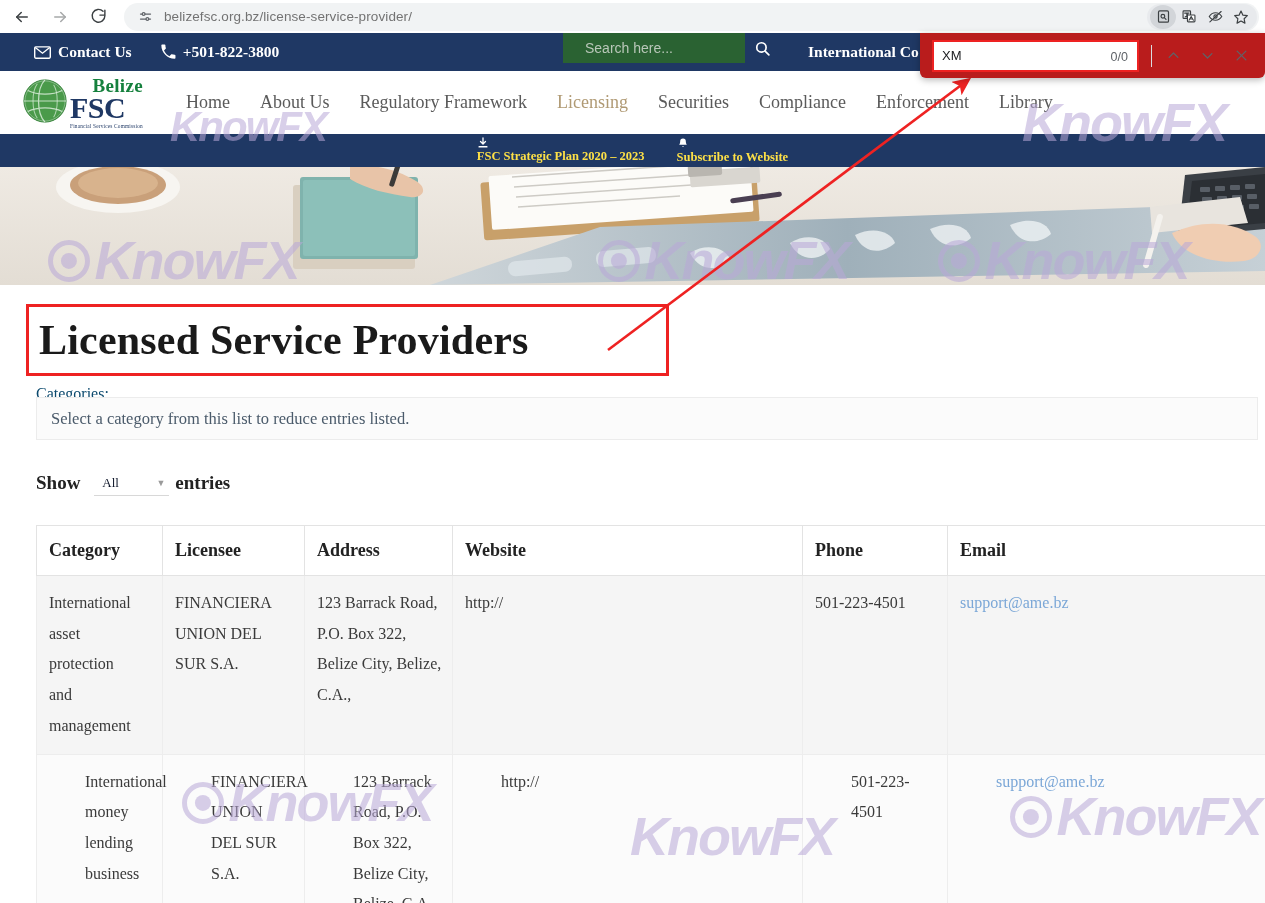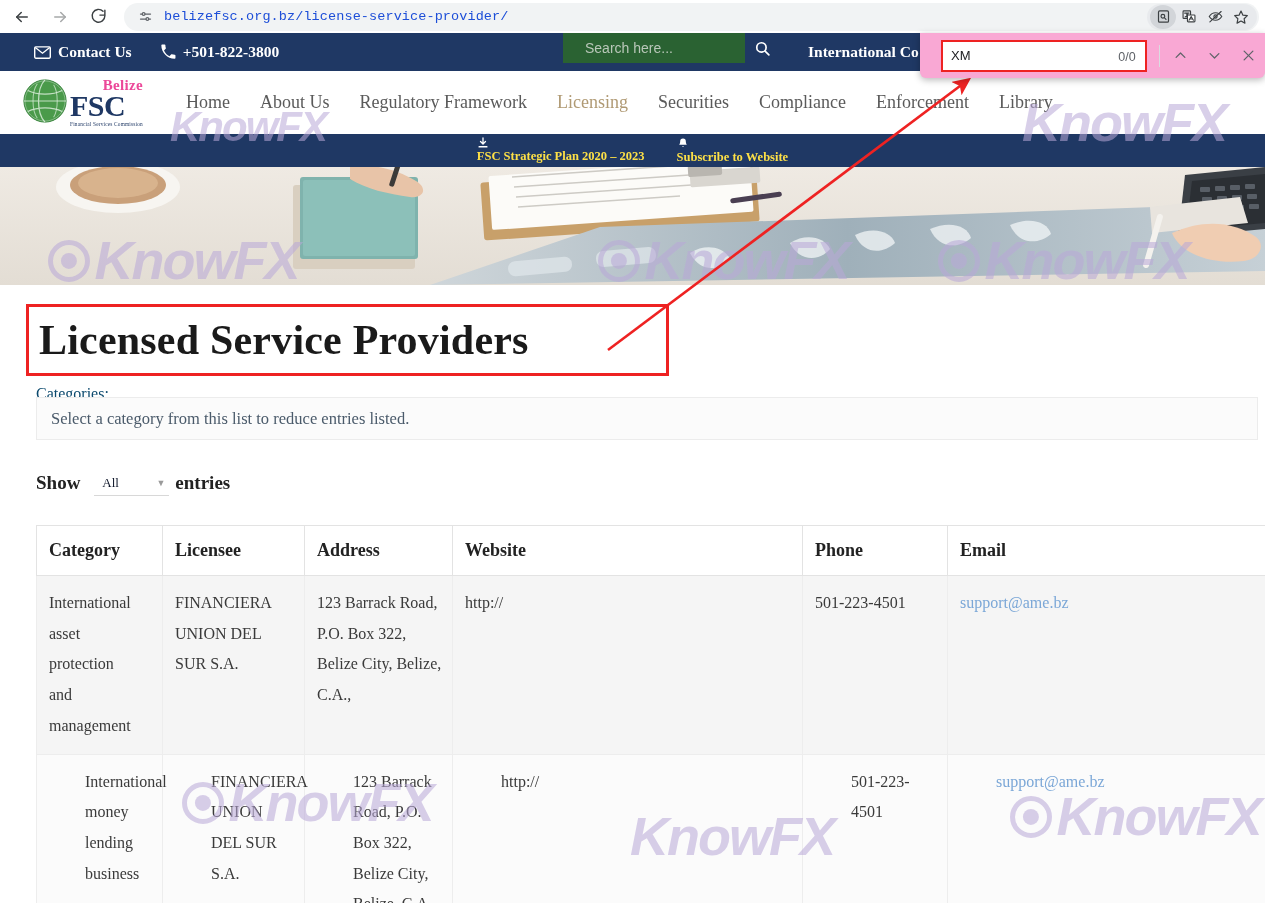--- a/index.html
+++ b/index.html
@@ -38,24 +38,23 @@
     position: relative;
   }
   #site-settings-icon {
     width: 22px; height: 22px; border-radius: 50%;
     display: flex; align-items: center; justify-content: center;
     flex: 0 0 auto;
   }
   #omnibox-url {
     margin-left: 8px;
     font-size: 13.5px;
-    color: #1d4ed8;
+    color: #737373;
     white-space: nowrap;
     letter-spacing: .1px;
-    font-family: Liberation Mono, monospace;
   }
   #omni-actions {
     position: absolute; right: 2px; top: 1px;
     height: 26px;
     display: flex; align-items: center;
     border-radius: 13px;
     background: #e8eaed;
     padding: 0 3px;
   }
   .omni-icon {
@@ -64,27 +63,26 @@
     color: #3c4043;
     border-radius: 50%;
   }
   .omni-icon.active { background: #d2d5d9; }
   #profile-strip { width: 6px; }
 
   
   #find-bar {
     position: absolute; left: 920px; top: 33px;
     width: 345px; height: 45px;
-    background: #f9a8d4;
+    background: #b91c1c;
     border-radius: 0 0 6px 6px;
     box-shadow: 0 2px 7px rgba(0,0,0,.28);
     display: flex; align-items: center;
     font-family: "Liberation Sans", sans-serif;
     z-index: 40;
-    padding-left: 9px;
   }
   #find-input-wrap {
     position: relative;
     margin-left: 12px;
     width: 207px; height: 32px;
     border: 2.5px solid #ee2222;
     display: flex; align-items: center;
     background: #fff;
   }
   #find-input {
@@ -173,21 +171,21 @@
   }
   #logo {
     margin-left: 22px;
     width: 122px; height: 56px;
     display: flex; align-items: center;
     flex: 0 0 auto;
   }
   #logo-globe { flex: 0 0 auto; }
   #logo-text { margin-left: 2px; line-height: 1; }
   #logo-belize {
-    font-size: 15px; font-weight: bold; color: #ec4899;
+    font-size: 19px; font-weight: bold; color: #15803d;
     text-align: right; letter-spacing: .3px;
   }
   #logo-fsc {
     font-size: 30px; font-weight: bold; color: #1f3864;
     letter-spacing: -.5px; line-height: .95; margin-top: -1px;
   }
   #logo-tag {
     font-size: 5.3px; color: #1f3864; letter-spacing: .2px;
     margin-top: 1px;
   }

